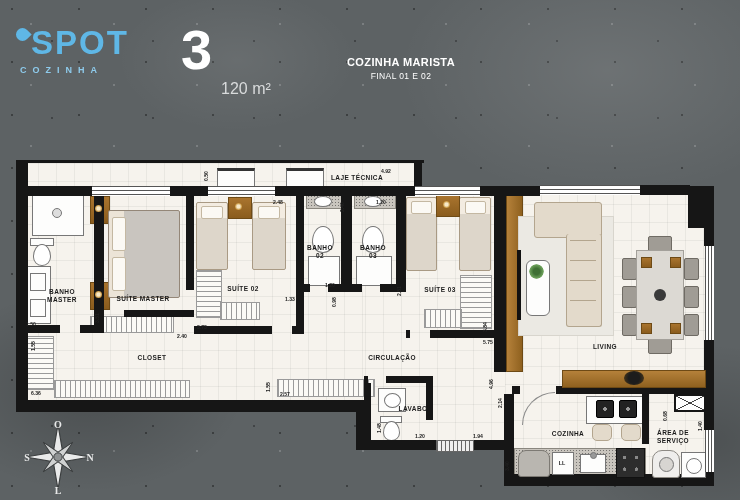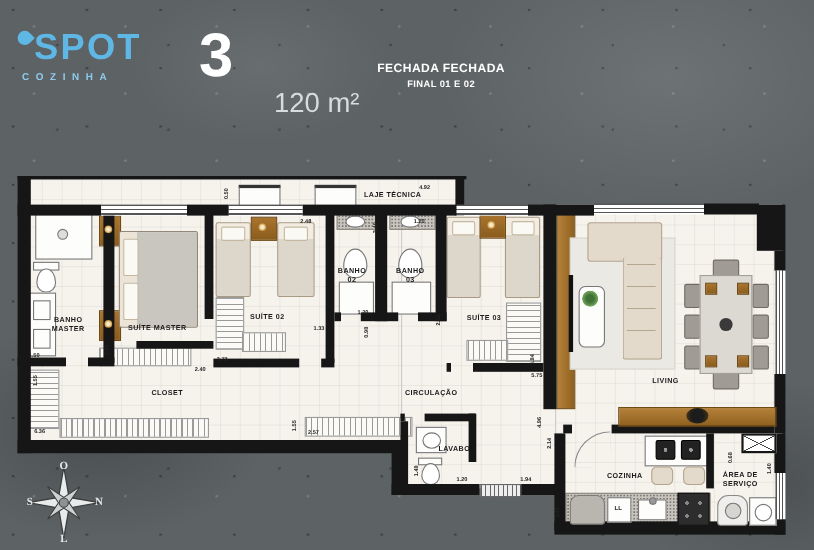--- a/index.html
+++ b/index.html
@@ -20,24 +20,24 @@
   .hdr-el{position:absolute;}
   .logo{left:14px;top:26px;width:120px;}
   .logo-row{display:flex;align-items:flex-start;}
   .pin{width:13px;height:13px;background:var(--logo-blue,#5fb7e6);
        border-radius:50% 50% 50% 0;transform:rotate(-135deg);margin:2px 2px 0 2px;}
   .logo-name{font-size:33px;font-weight:bold;color:var(--logo-blue,#5fb7e6);letter-spacing:2px;line-height:1;}
   .logo-sub{font-size:9px;color:#8ecbec;letter-spacing:6px;margin:6px 0 0 6px;font-weight:bold;}
   .title{left:181px;top:27px;display:flex;align-items:flex-end;color:#fff;}
   .title-number{font-size:56px;font-weight:bold;line-height:.82;}
   .title-text{font-size:42px;font-weight:normal;line-height:.88;margin-left:5px;opacity:.97;}
-  .area-text{left:221px;top:80px;font-size:25px;color:#d9dbdc;margin-left:28px;}
+  .area-text{left:221px;top:80px;font-size:16px;color:#d9dbdc;}
   .note{left:341px;top:56px;width:120px;text-align:center;color:#fff;}
   .note-l1{font-size:11px;font-weight:bold;letter-spacing:.4px;}
-  .note-l2{font-size:8.5px;font-weight:bold;margin-top:3px;letter-spacing:.4px;}
+  .note-l2{font-size:8.5px;font-weight:normal;margin-top:3px;letter-spacing:.4px;}
   
   .floor{position:absolute;background-color:#f6f3ed;z-index:1;
     background-image:linear-gradient(rgba(0,0,0,.05) 1px,transparent 1px),
                      linear-gradient(90deg,rgba(0,0,0,.05) 1px,transparent 1px);
     background-size:18px 18px;}
   .wall{position:absolute;background:var(--wall,#161616);z-index:4;}
   .window-h{position:absolute;z-index:5;background:linear-gradient(180deg,#555 0 1px,#fff 1px 4px,#555 4px 5px,#fff 5px 8px,#555 8px 9px,#fff 9px);}
   .window-v{position:absolute;z-index:5;background:linear-gradient(90deg,#555 0 1px,#fff 1px 3px,#555 3px 4px,#fff 4px 6px,#555 6px 7px,#fff 7px);}
   .hatch-v{position:absolute;z-index:2;background-color:#fbfaf6;border:1px solid #9a9a9a;
     background-image:repeating-linear-gradient(90deg,#9a9a9a 0 1px,transparent 1px 5px);}
@@ -96,21 +96,21 @@
       <div class="pin"></div>
       <div class="logo-name">SPOT</div>
     </div>
     <div class="logo-sub">COZINHA</div>
   </div>
   <div class="hdr-el title">
     <span class="title-number">3</span>
   </div>
   <div class="hdr-el area-text">120 m²</div>
   <div class="hdr-el note">
-    <div class="note-l1">FECHADA FECHADA</div>
+    <div class="note-l1">COZINHA MARISTA</div>
     <div class="note-l2">FINAL 01 E 02</div>
   </div>
 
   <div class="floor" style="left:20px;top:163px;width:400px;height:27px;"></div>
   <div class="floor" style="left:20px;top:188px;width:345px;height:216px;"></div>
   <div class="floor" style="left:365px;top:188px;width:140px;height:256px;"></div>
   <div class="floor" style="left:505px;top:186px;width:206px;height:294px;"></div>
 
   <div class="wall" style="left:16px;top:160px;width:408px;height:3px;"></div>
   <div class="wall" style="left:414px;top:160px;width:8px;height:36px;"></div>

